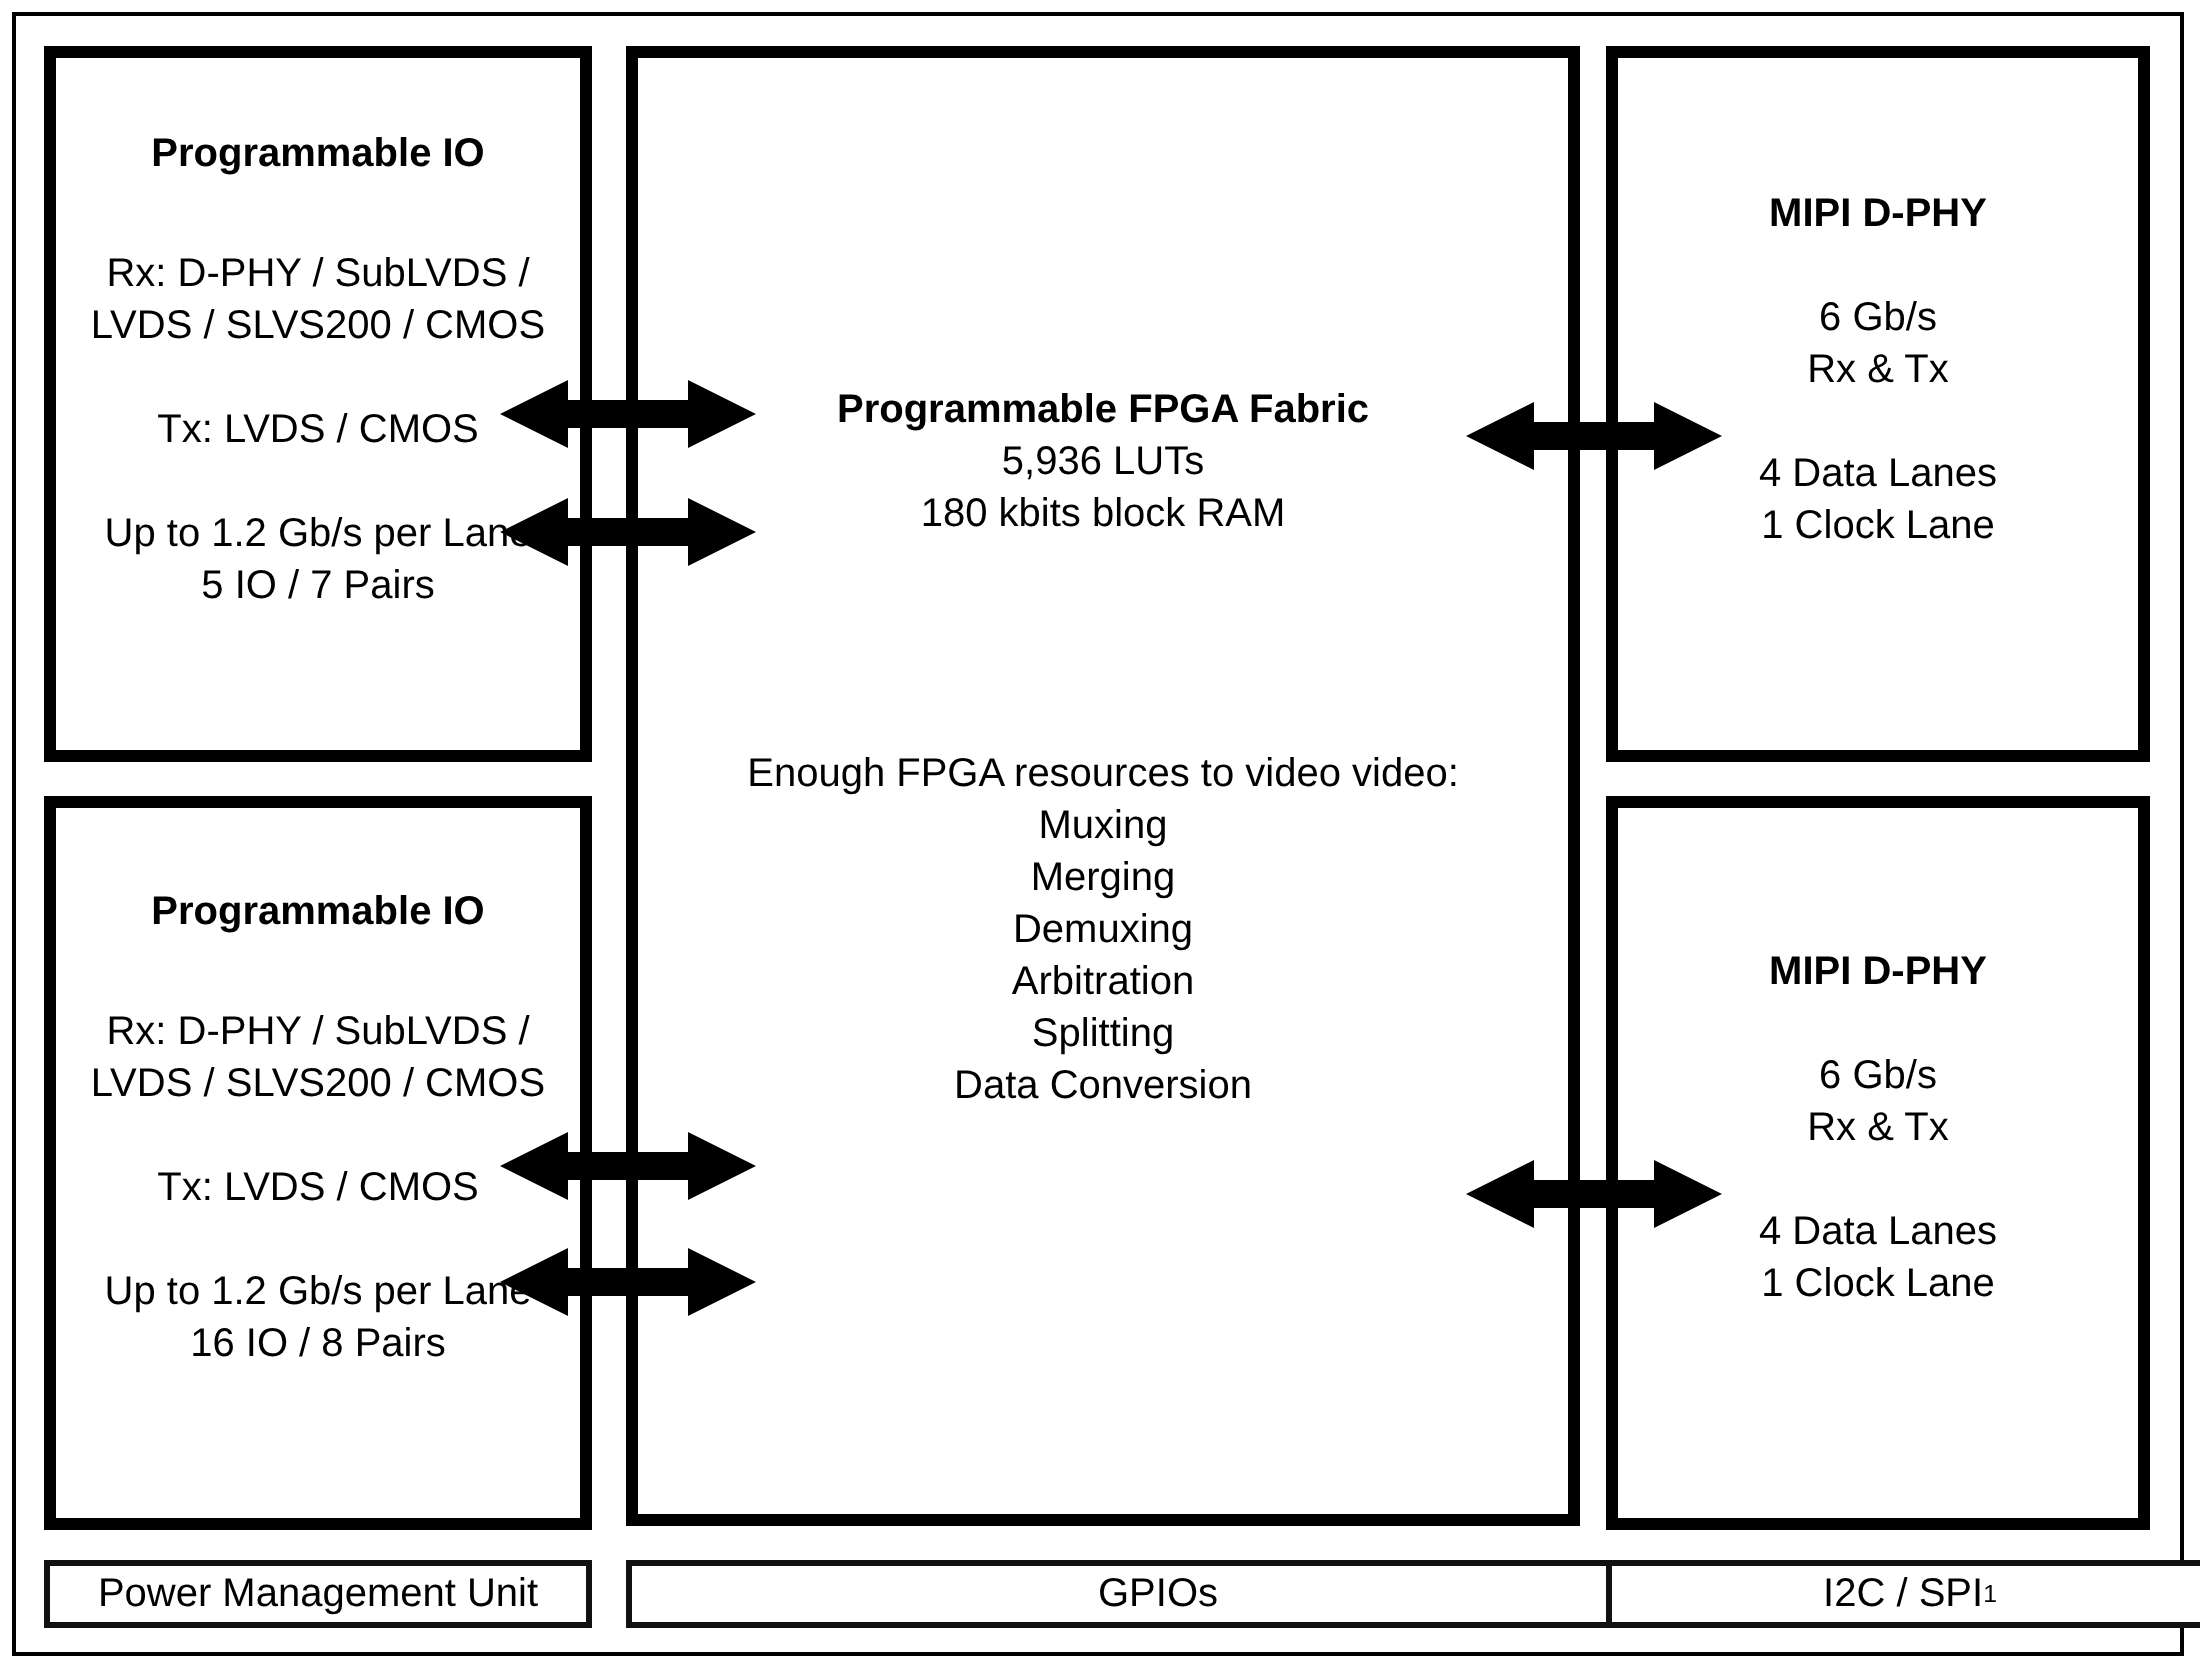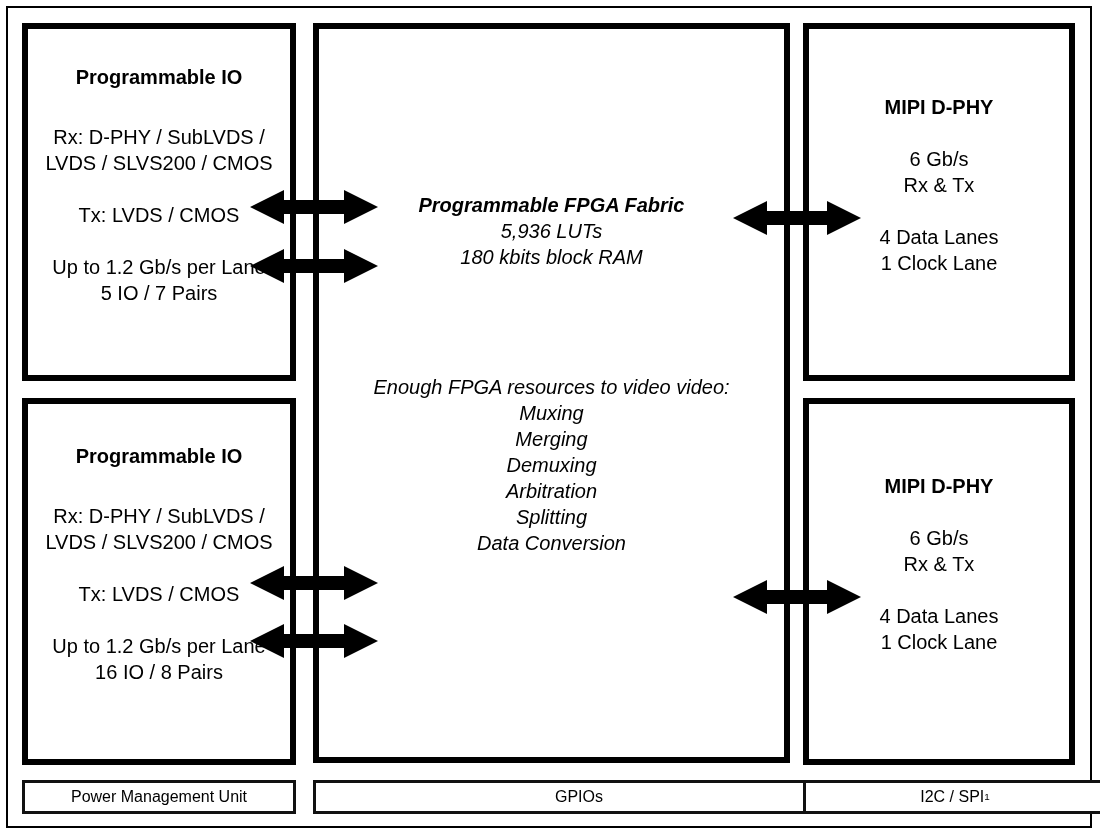--- a/index.html
+++ b/index.html
@@ -44,21 +44,21 @@
   }
   .footer-box {
     position: absolute;
     border: 3px solid #111111;
     box-sizing: border-box;
     background: #ffffff;
     display: flex;
     align-items: center;
     justify-content: center;
     text-align: center;
-    font-size: 16px;
+    font-size: 20px;
   }
   
   #block-io-top    { left: 22px;  top: 23px;  width: 274px; height: 358px; }
   #block-io-bottom { left: 22px;  top: 398px; width: 274px; height: 367px; }
   #block-fabric    { left: 313px; top: 23px;  width: 477px; height: 740px; }
   #block-mipi-top  { left: 803px; top: 23px;  width: 272px; height: 358px; }
   #block-mipi-bot  { left: 803px; top: 398px; width: 272px; height: 367px; }
 
   #footer-pmu   { left: 22px;  top: 780px; width: 274px; height: 34px; }
   #footer-gpio  { left: 313px; top: 780px; width: 532px; height: 34px; }
@@ -77,21 +77,20 @@
   }
   .gap-md { height: 26px; }
   .gap-lg { height: 34px; }
 
   
   .text-group {
     position: absolute;
     left: 0;
     width: 100%;
     text-align: center;
-    font-style: italic;
   }
 
   
   .arrow {
     position: absolute;
     z-index: 5;
   }
   .arrow svg { display: block; }
 
   sup {

